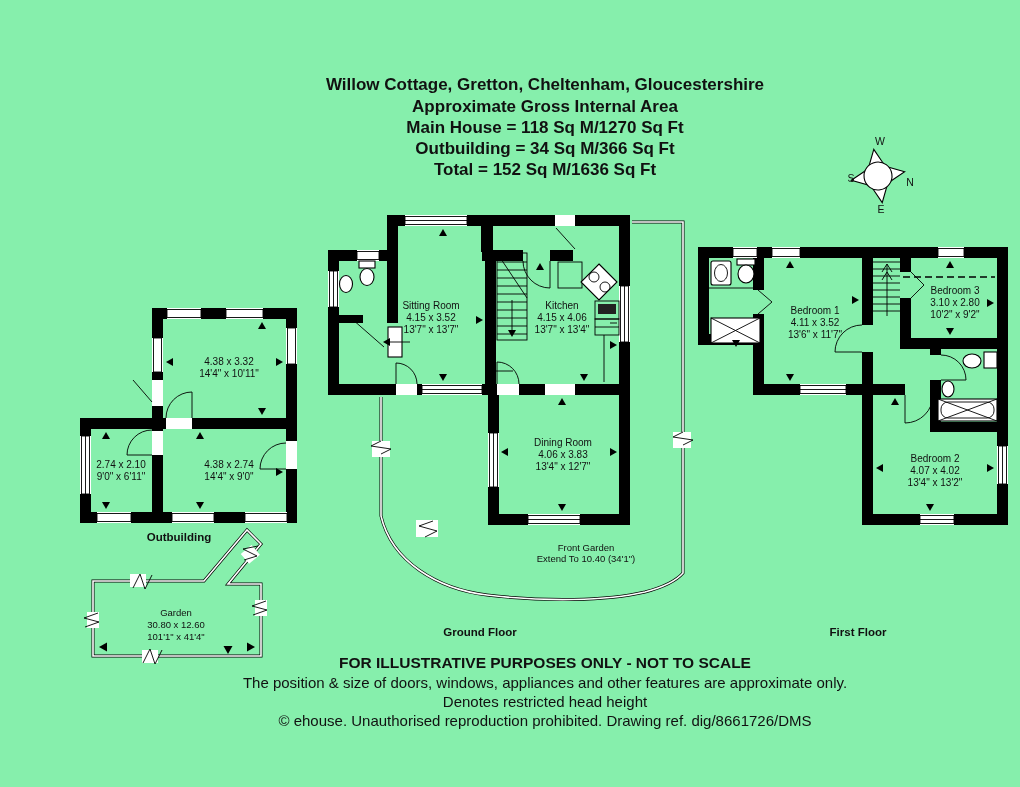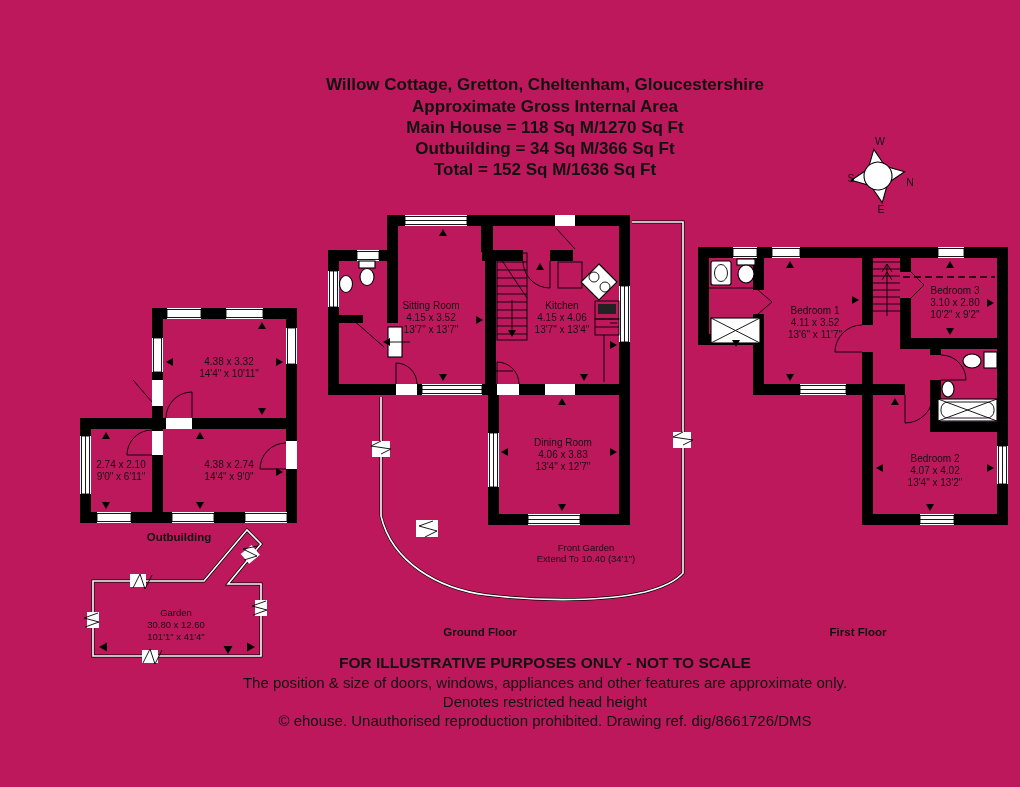--- a/index.html
+++ b/index.html
@@ -1,16 +1,16 @@
 <!DOCTYPE html>
 <html><head>
 <meta charset="utf-8">
 <style>
   html,body{margin:0;padding:0;background:#ffffff;}
-  .page{position:relative;width:1020px;height:787px;background:#be185d;overflow:hidden;}
+  .page{position:relative;width:1020px;height:787px;background:#86efac;overflow:hidden;}
   svg{display:block;}
   text{font-family:"Liberation Sans",sans-serif;fill:#111;}
   .t-title{font-size:17px;font-weight:bold;text-anchor:middle;}
   .t-room{font-size:10px;text-anchor:middle;}
   .t-floor{font-size:11.5px;font-weight:bold;text-anchor:middle;}
   .t-small{font-size:9.5px;text-anchor:middle;}
   .t-footer{font-size:15px;text-anchor:middle;}
   .t-footerb{font-size:15.5px;font-weight:bold;text-anchor:middle;}
   .t-compass{font-size:10.5px;text-anchor:middle;}
   .wall{fill:#000;fill-rule:evenodd;}

